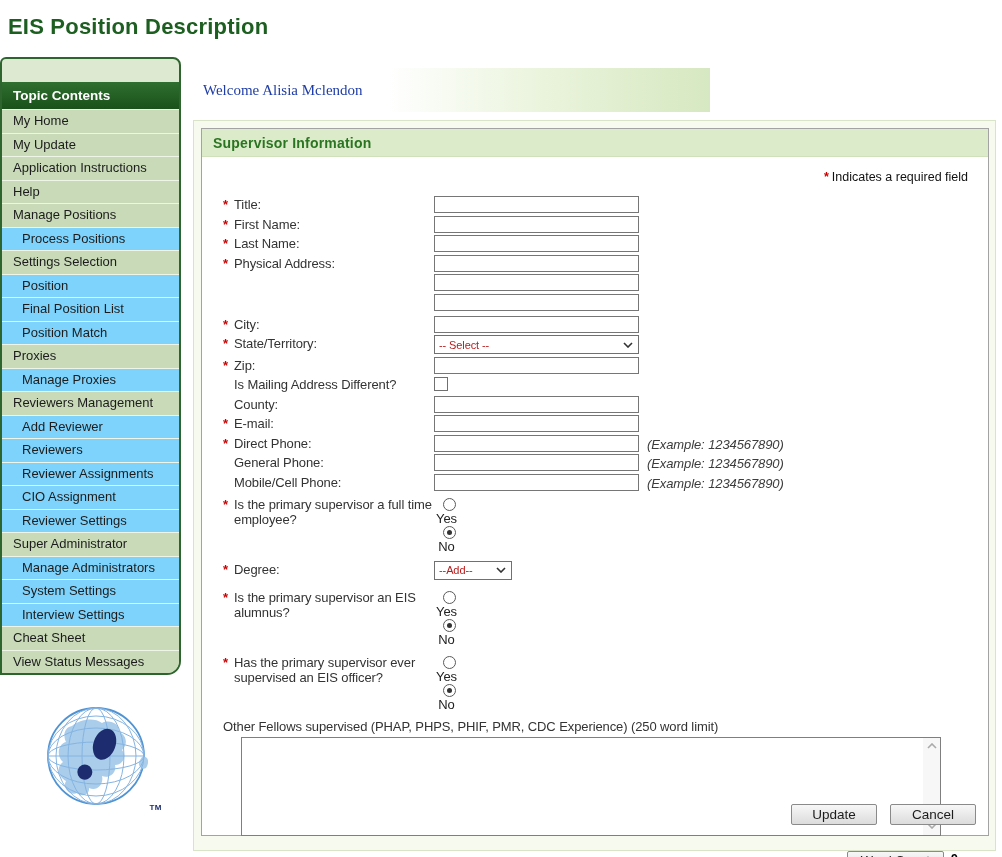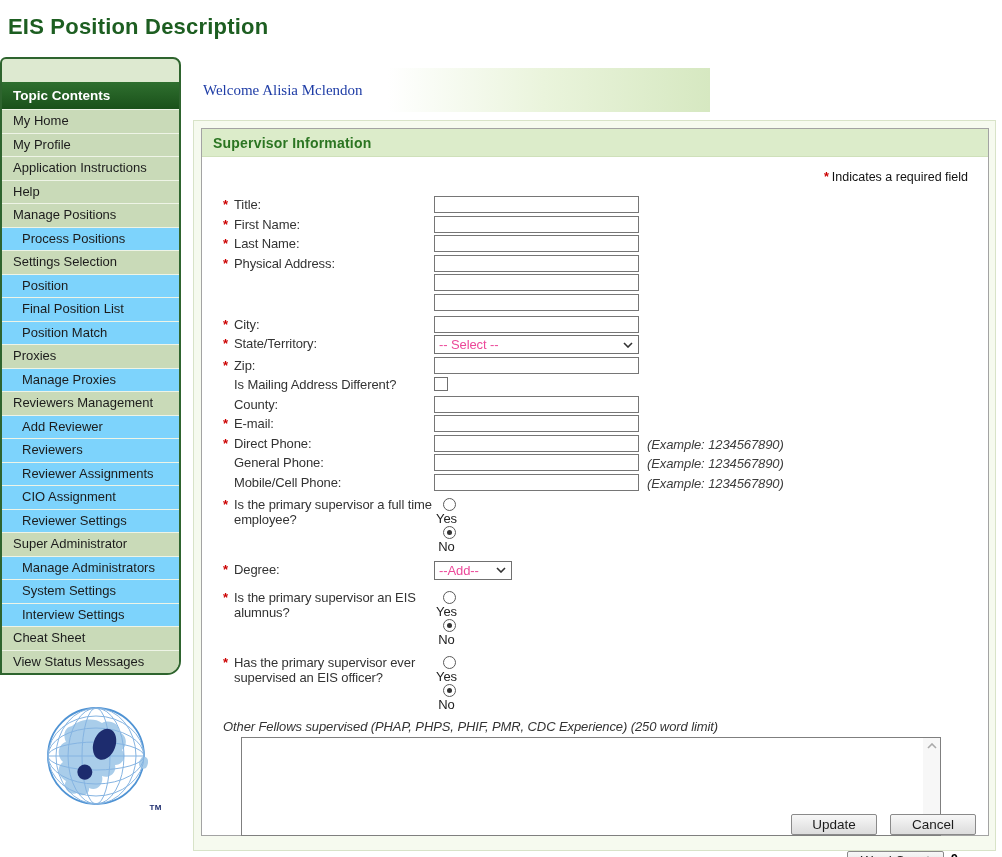--- a/index.html
+++ b/index.html
@@ -56,65 +56,65 @@
   .ctl { display:flex; align-items:flex-start; }
   .ti { width:205px; height:17px; border:1px solid #767676; background:#fff;
         font-family:"Liberation Sans", sans-serif; font-size:13px; padding:0 3px; outline:none; }
   .stack .ti { display:block; margin-bottom:2.5px; }
   .example { margin-left:8px; padding-top:2px; font-style:italic; color:#3c3c3c; font-size:13px; }
 
   .sel { width:205px; height:19px; border:1px solid #707070; background:#fff;
          display:flex; align-items:center; justify-content:space-between;
          padding:0 5px 0 4px; cursor:pointer; }
   .sel.narrow { width:78px; }
-  .sel .sel-val { font-size:13px; color:#ec4899; }
+  .sel .sel-val { font-size:11px; color:#b91c1c; }
   .chev { width:10px; height:6px; flex:0 0 10px; }
 
   .cb { width:14px; height:14px; border:1px solid #707070; background:#fff; margin-top:1px; cursor:pointer; }
 
   .radio-group { display:flex; align-items:center; padding-top:2px;flex-direction:column; }
   .radio { width:13px; height:13px; border:1px solid #5a5a5a; border-radius:50%;
            background:#fff; position:relative; cursor:pointer; flex:0 0 13px; }
   .radio.checked::after { content:""; position:absolute; left:3px; top:3px; width:5px; height:5px;
                           border-radius:50%; background:#333; }
   .radio-label { margin:0 9px 0 2px; color:#222; }
 
   .gap4 { margin-top:5px; } .gap6 { margin-top:7px; } .gap8 { margin-top:9px; }
 
-  .of-label { padding-left:21px; margin:7px 0 3px 0; color:#333;font-style:italic; }
+  .of-label { padding-left:21px; margin:7px 0 3px 0; color:#333; }
   .ta-wrap { position:relative; margin-left:39px; width:700px; height:99px;
              border:1px solid #7f7f7f; background:#fff; }
   .ta { position:absolute; left:0; top:0; width:681px; height:97px; border:none; resize:none;
         outline:none; font-family:"Liberation Sans", sans-serif; font-size:13px; padding:2px 4px; }
   .ta-scroll { position:absolute; right:0; top:0; width:17px; height:97px; background:#f7f7f7;
                display:flex; flex-direction:column; justify-content:space-between; align-items:center; }
   .sc-btn { width:17px; height:17px; display:flex; align-items:center; justify-content:center; cursor:pointer; }
 
   .wc-row { display:flex; justify-content:flex-end; align-items:flex-start;
             margin-top:15px; padding-right:30px; }
   .btn { font-family:"Liberation Sans", sans-serif; font-size:13px; color:#1c1c1c;
          background:linear-gradient(#f7f7f7,#dcdcdc); border:1px solid #8a8a8a;
          border-radius:2px; cursor:pointer; }
   .wc-btn { width:97px; height:20px; }
   .wc-val { margin-left:7px; font-weight:bold; font-size:13px; color:#000; }
 
-  .actions { position:absolute; right:12px; bottom:0; display:flex; gap:13px; }
+  .actions { position:absolute; right:12px; bottom:10px; display:flex; gap:13px; }
   .action-btn { width:86px; height:21px; font-size:13.5px; }
 </style>
 </head>
 <body>
 
 <div class="page">
 
   <div class="page-title">EIS Position Description</div>
 
   <div class="sidebar">
     <div class="sb-header">Topic Contents</div>
     <div class="sb-item lvl0">My Home</div>
-    <div class="sb-item lvl0">My Profile</div>
+    <div class="sb-item lvl0">My Update</div>
     <div class="sb-item lvl0">Application Instructions</div>
     <div class="sb-item lvl0">Help</div>
     <div class="sb-item lvl0">Manage Positions</div>
     <div class="sb-item lvl1">Process Positions</div>
     <div class="sb-item lvl0">Settings Selection</div>
     <div class="sb-item lvl1">Position</div>
     <div class="sb-item lvl1">Final Position List</div>
     <div class="sb-item lvl1">Position Match</div>
     <div class="sb-item lvl0">Proxies</div>
     <div class="sb-item lvl1">Manage Proxies</div>

